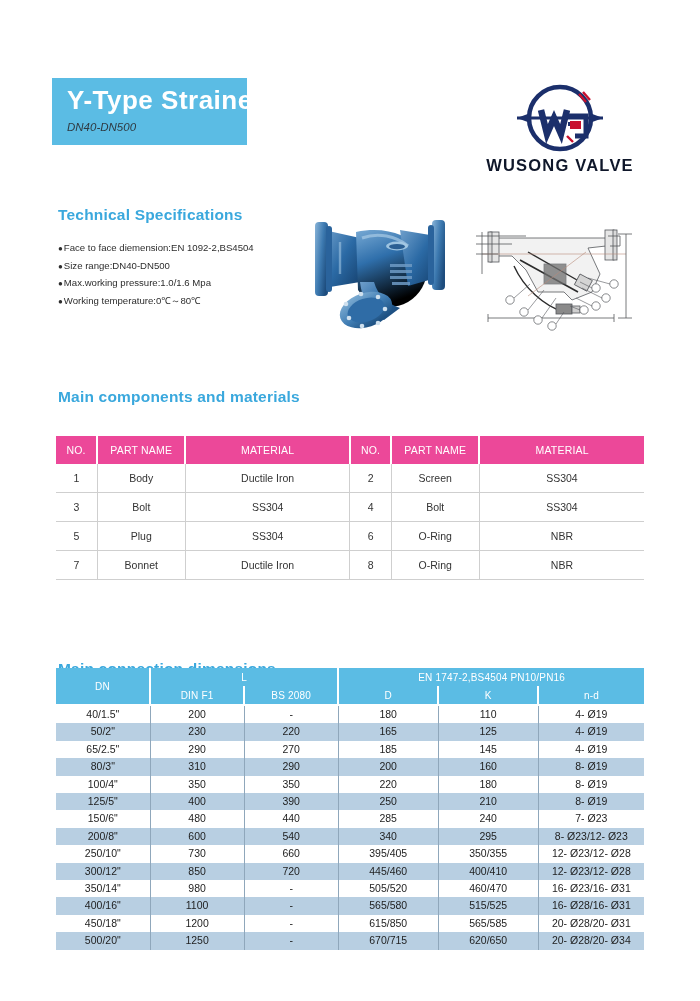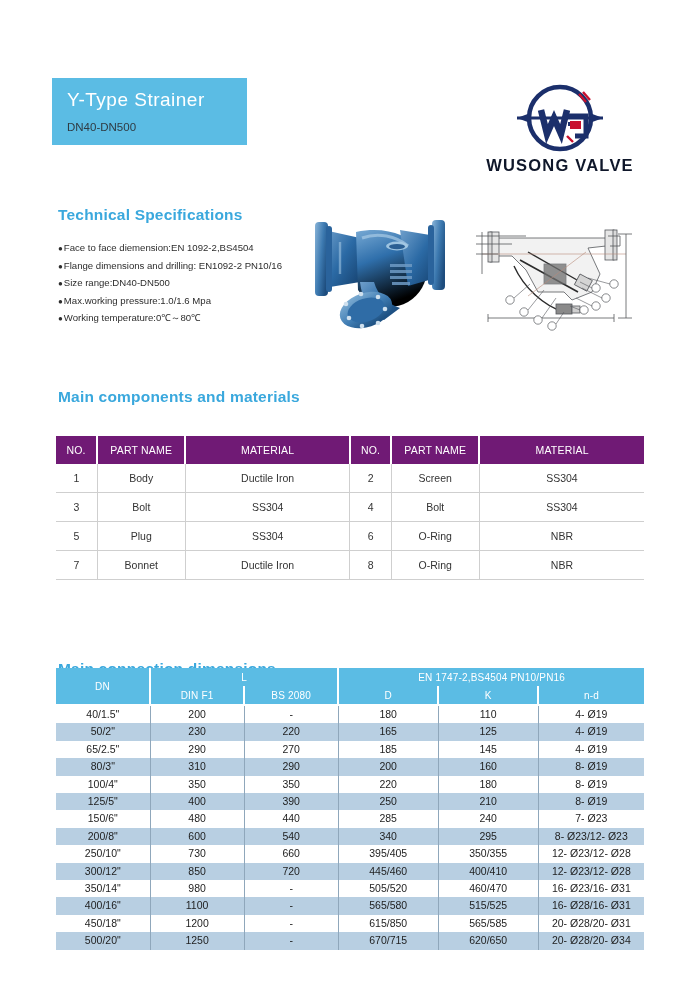--- a/index.html
+++ b/index.html
@@ -29,32 +29,33 @@
     left: 52px;
     top: 0;
     width: 195px;
     height: 67px;
     background: #5bbce4;
     box-sizing: border-box;
     padding: 10px 0 0 15px;
   }
   .title-main {
     color: #ffffff;
-    font-size: 19px;
-    font-weight: normal;
+    font-size: 26px;
+    font-weight: bold;
     letter-spacing: 0.5px;
     line-height: 24px;
     white-space: nowrap;
   }
   .title-sub {
     color: #2f3b43;
     font-size: 11.5px;
     line-height: 20px;
     margin-top: 5px;
     white-space: nowrap;
+    font-style: italic;
   }
 
   
   .logo-block {
     position: absolute;
     right: 35px;
     top: 2px;
     width: 210px;
     height: 108px;
     text-align: center;
@@ -124,21 +125,21 @@
     border-collapse: collapse;
     font-size: 10.5px;
   }
   
   #materials-table {
     left: 56px;
     top: 436px;
     width: 588px;
   }
   #materials-table th {
-    background: #701a75;
+    background: #ec4899;
     color: #ffffff;
     font-weight: normal;
     font-size: 10.5px;
     height: 26px;
     border-right: 2px solid #ffffff;
     letter-spacing: 0.2px;
   }
   #materials-table th:last-child { border-right: none; }
   #materials-table td {
     height: 26px;
@@ -204,21 +205,20 @@
       <path d="M112 56 L118 62" stroke="#c8102e" stroke-width="2.4"></path>
     </svg>
     <div class="logo-word">WUSONG VALVE</div>
   </div>
 </div>
 
 <div class="sec-heading" id="h-tech">Technical Specifications</div>
 
 <div class="spec-list">
   <div class="spec-item"><span class="dot">●</span><span>Face to face diemension:EN 1092-2,BS4504</span></div>
-  <div class="spec-item"><span class="dot">●</span><span>Flange dimensions and drilling: EN1092-2 PN10/16</span></div>
   <div class="spec-item"><span class="dot">●</span><span>Size range:DN40-DN500</span></div>
   <div class="spec-item"><span class="dot">●</span><span>Max.working pressure:1.0/1.6 Mpa</span></div>
   <div class="spec-item"><span class="dot">●</span><span>Working temperature:0℃～80℃</span></div>
 </div>
 
 <svg class="photo" viewBox="0 0 165 132">
   <defs>
     <linearGradient id="bodyG" x1="0" y1="0" x2="0.35" y2="1">
       <stop offset="0" stop-color="#77a9d4"></stop>
       <stop offset="0.42" stop-color="#2f6fab"></stop>

